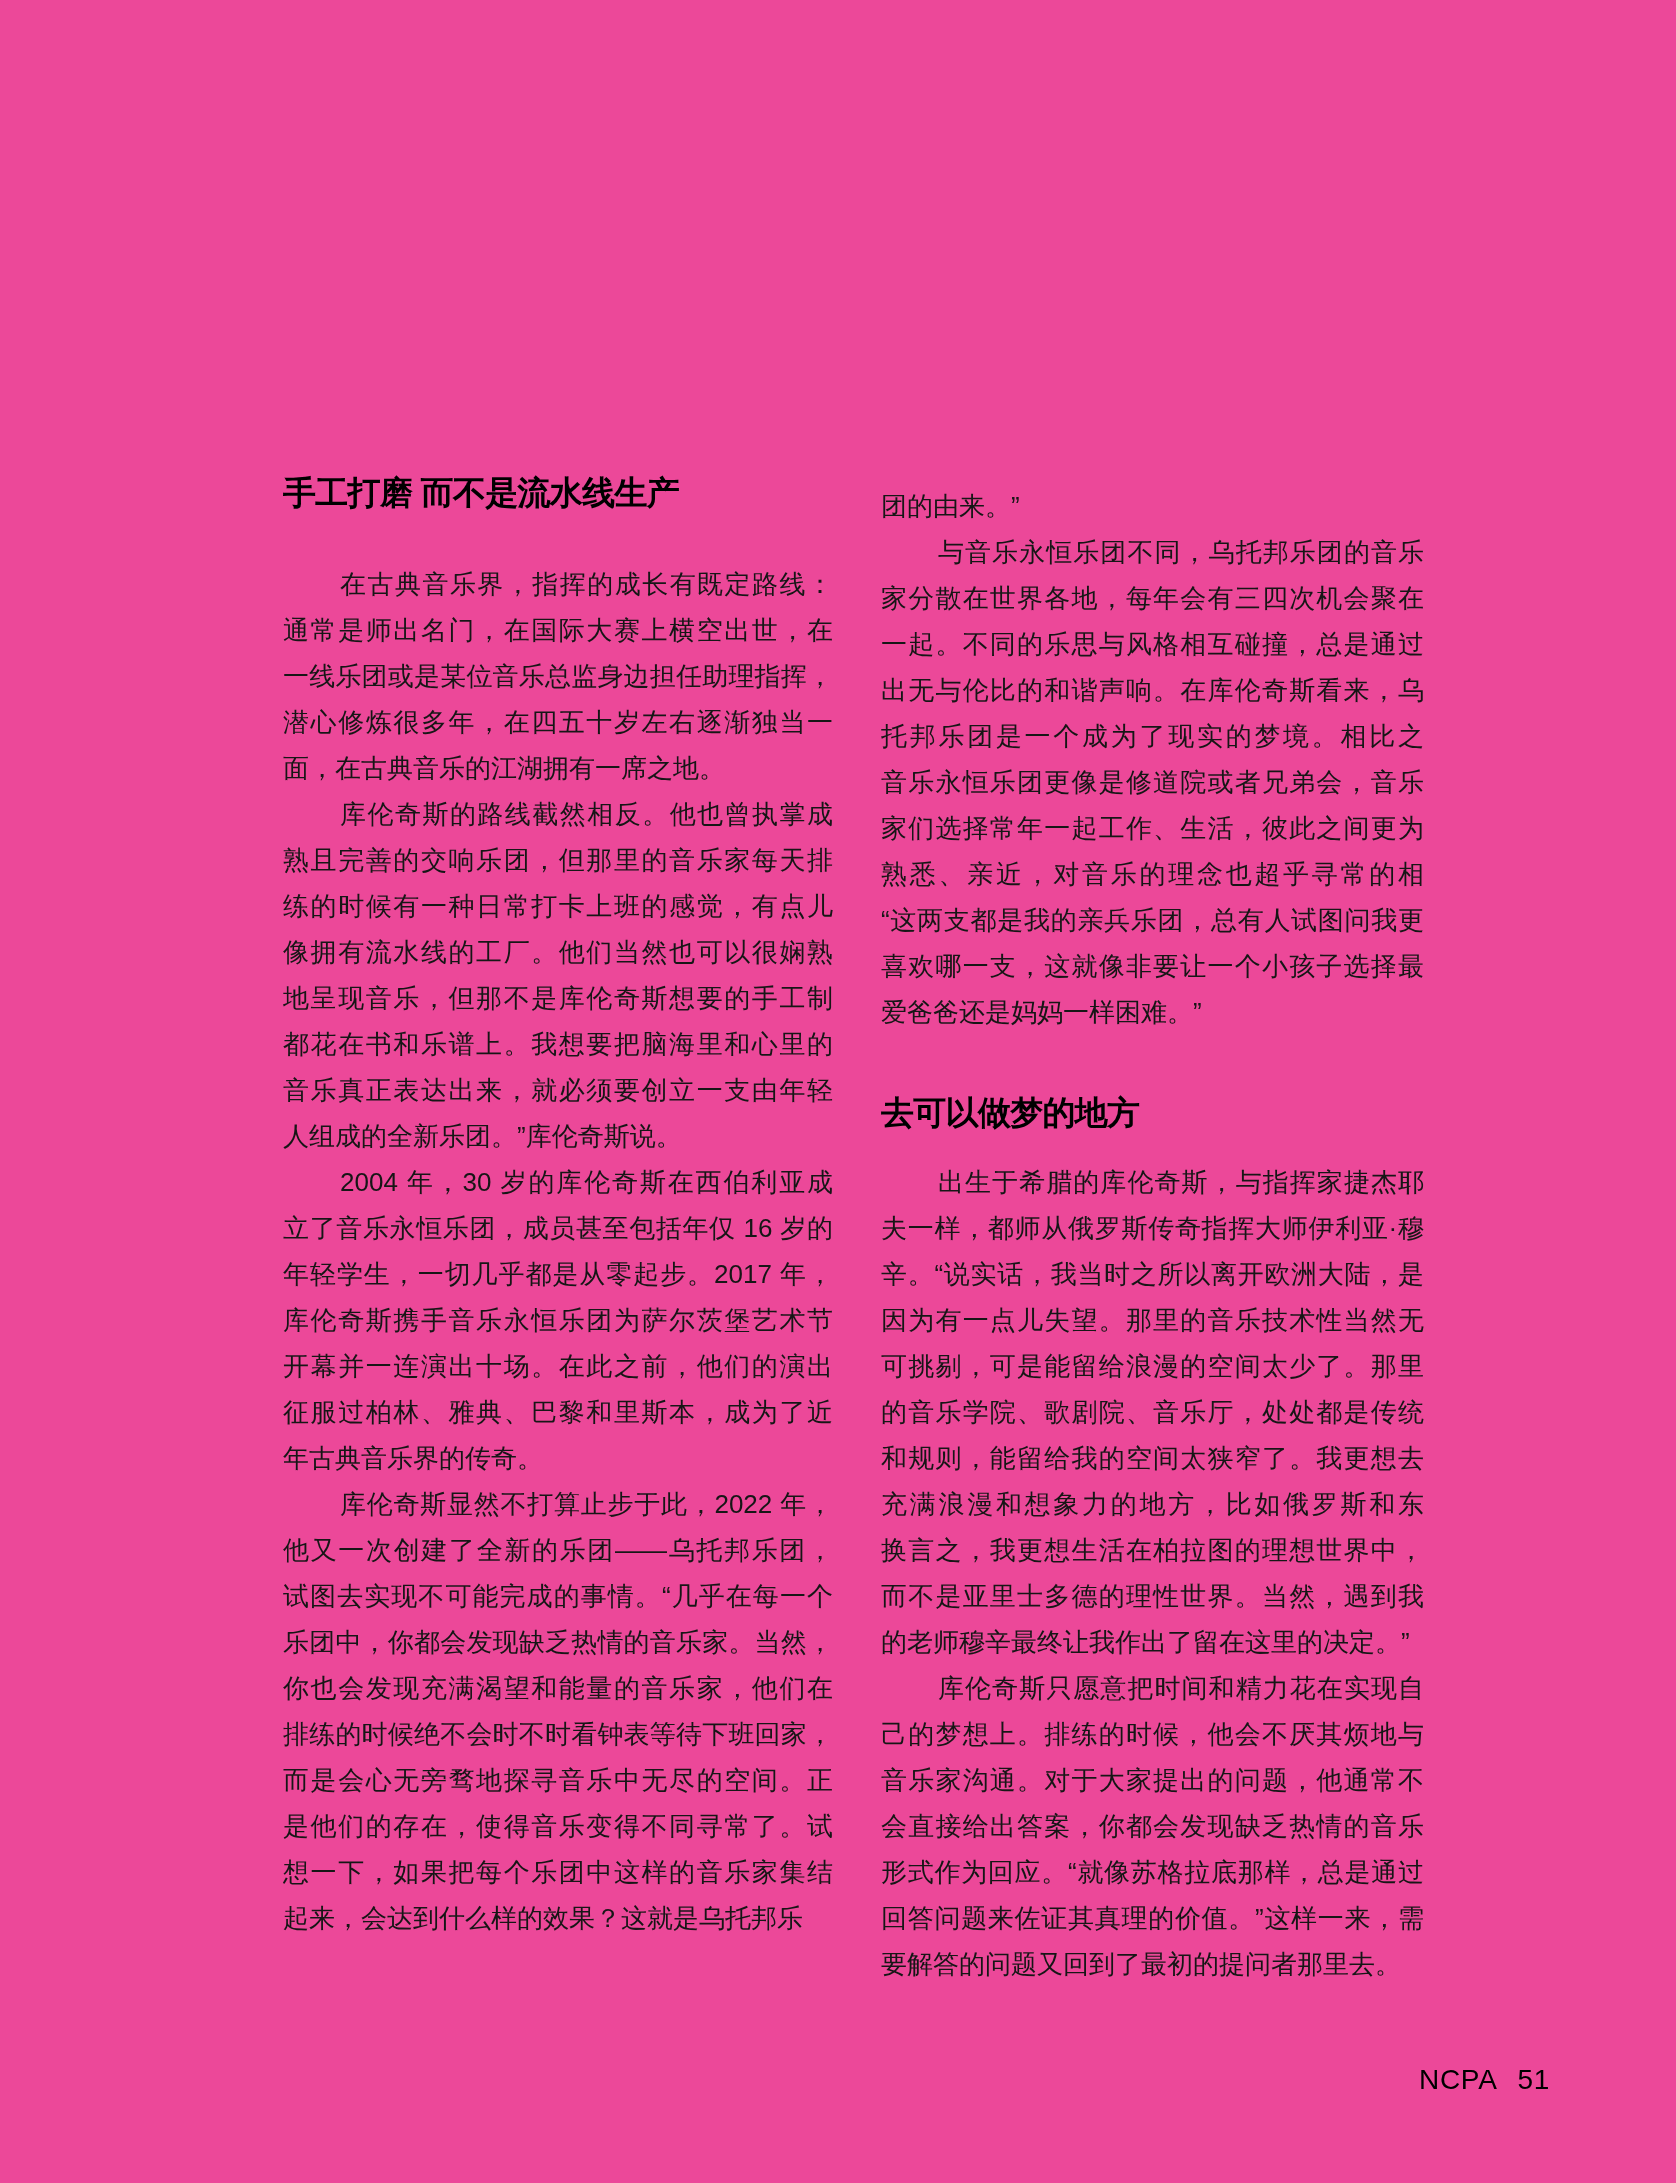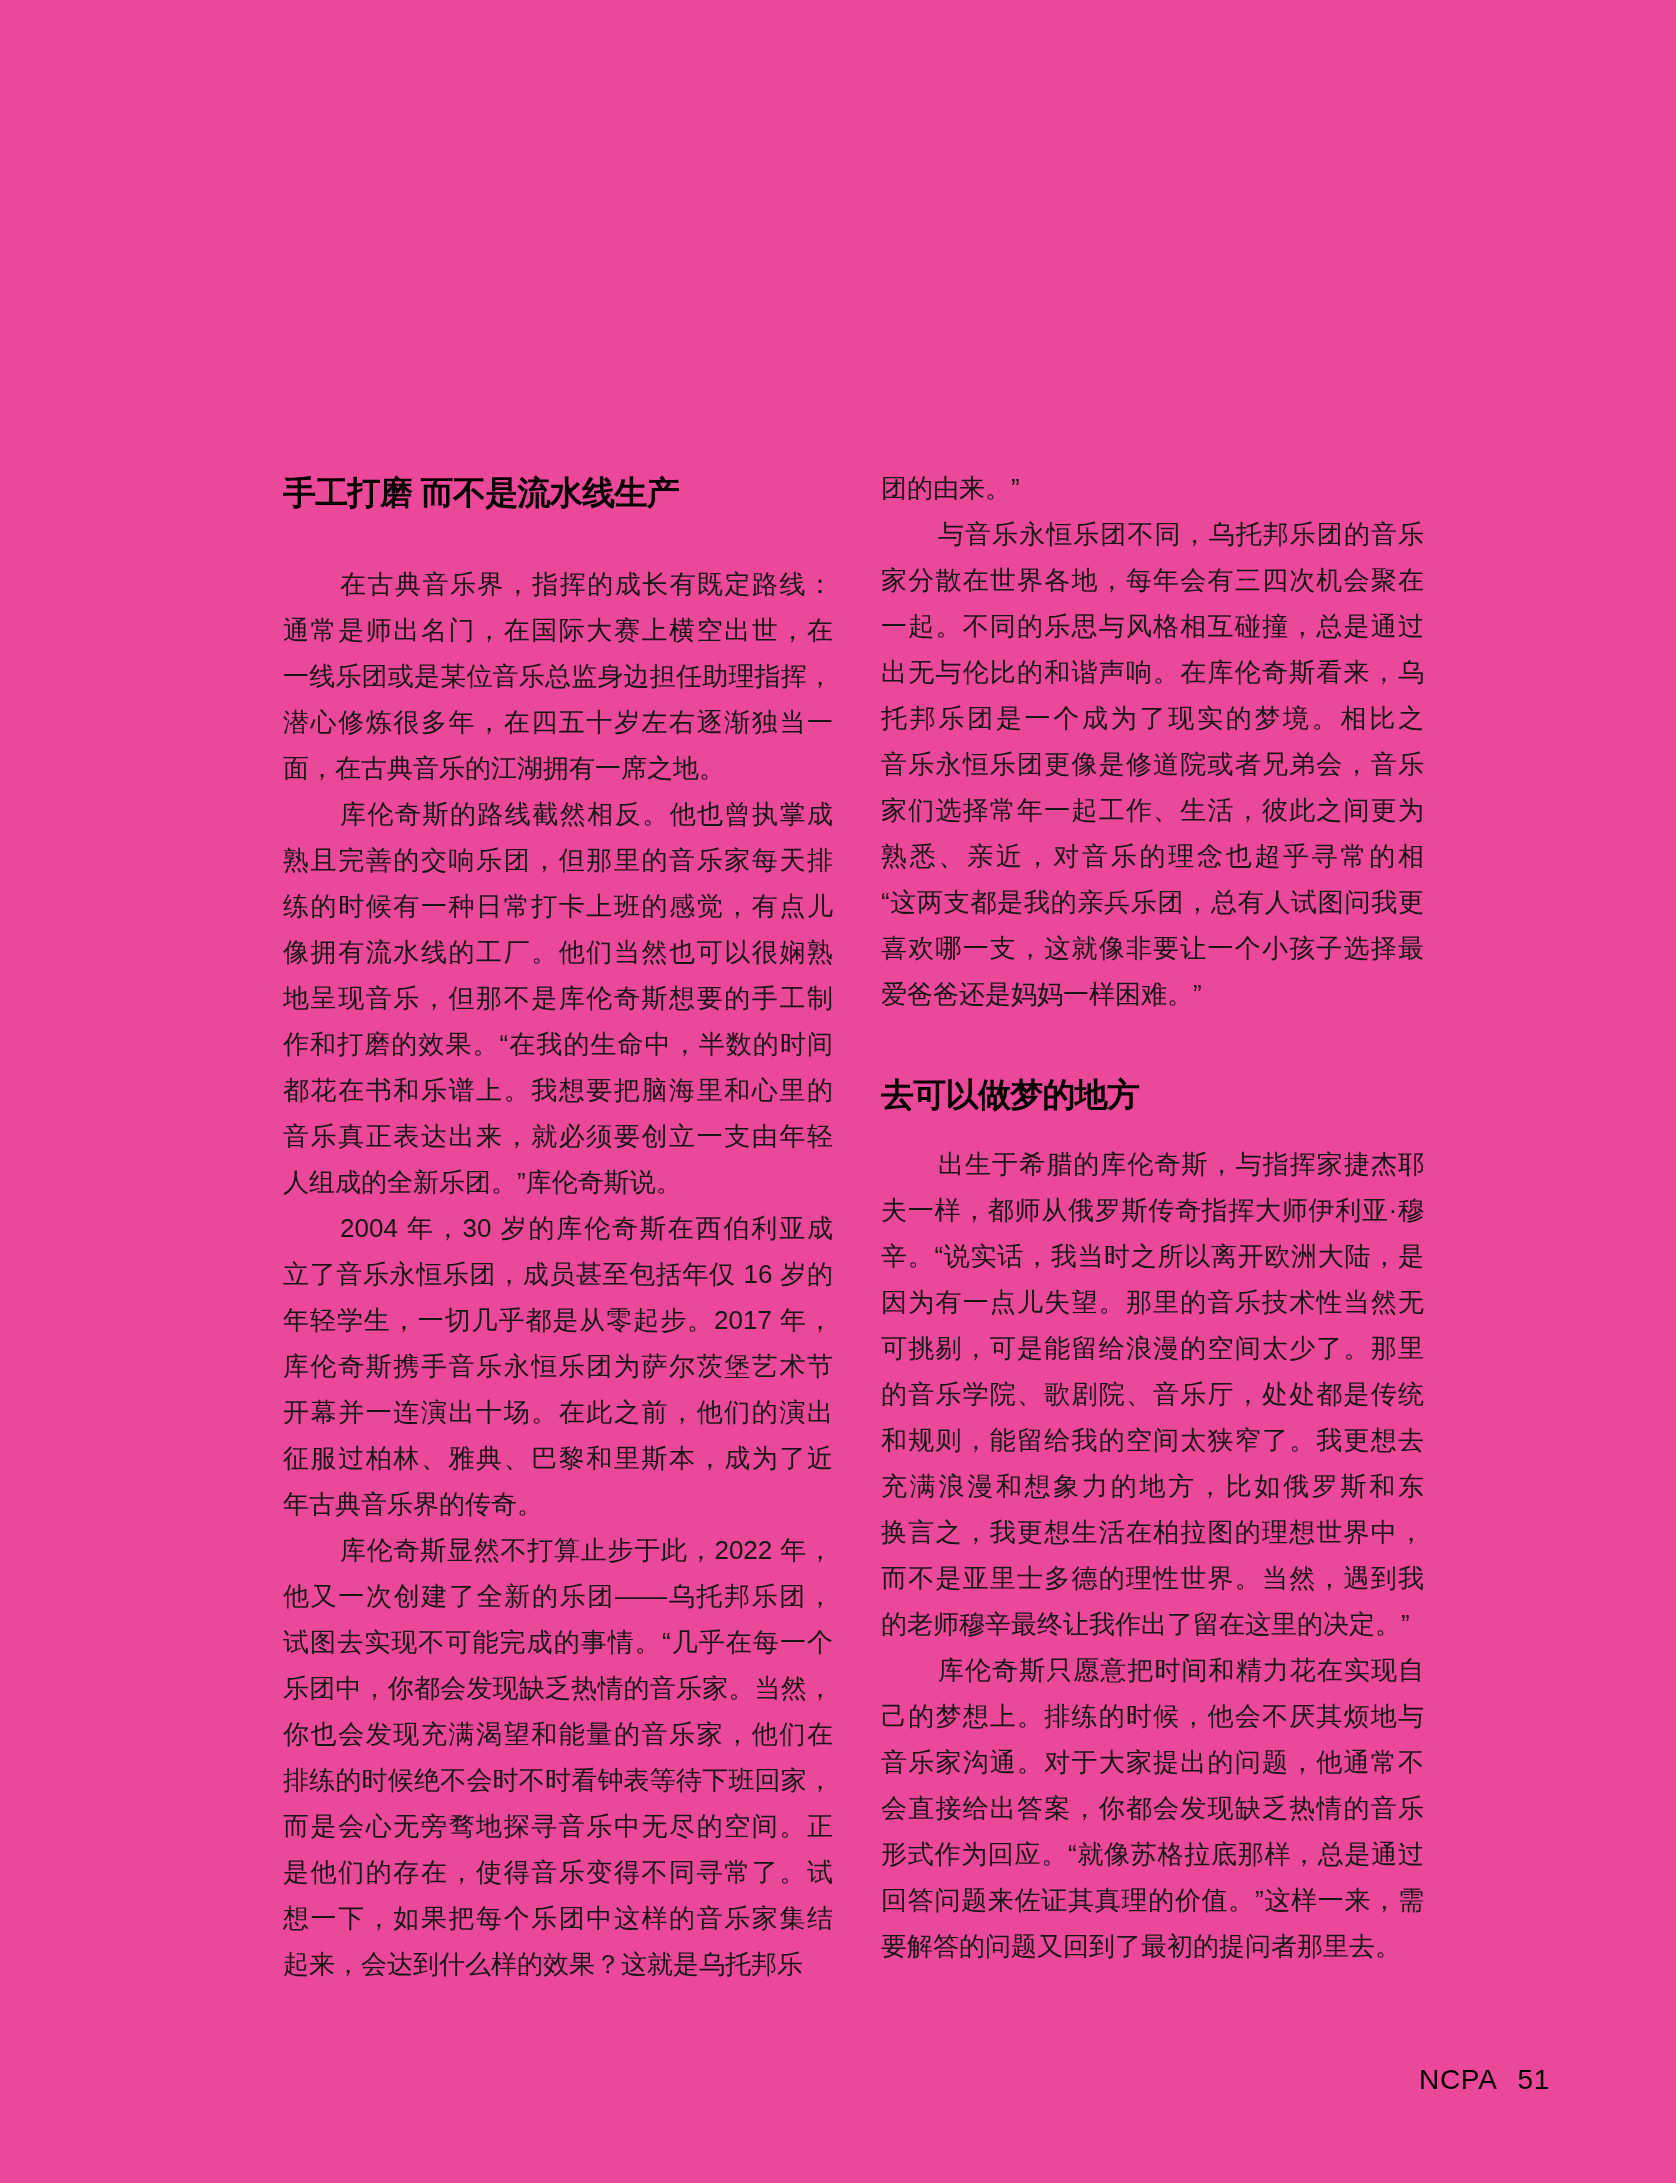--- a/index.html
+++ b/index.html
@@ -6,21 +6,21 @@
   .page {
     position: relative;
     width: 1676px;
     height: 2183px;
     background: #ec4899;
     overflow: hidden;
     font-family: "Liberation Sans", "DejaVu Sans", sans-serif;
   }
   .col { position: absolute; }
   .col-left  { left: 283px;  top: 470px; width: 550px; }
-  .col-right { left: 881px; top: 465px; width: 543px; }
+  .col-right { left: 881px; top: 483px; width: 543px; }
 
   .heading {
     font-size: 33px;
     font-weight: 700;
     letter-spacing: -0.7px;
     line-height: 46px;
     height: 46px;
     color: #000000;
     white-space: nowrap;
   }
@@ -64,21 +64,20 @@
         <div class="line full">一线乐团或是某位音乐总监身边担任助理指挥，</div>
         <div class="line full">潜心修炼很多年，在四五十岁左右逐渐独当一</div>
         <div class="line">面，在古典音乐的江湖拥有一席之地。</div>
       </div>
       <div class="paragraph">
         <div class="line full indent">库伦奇斯的路线截然相反。他也曾执掌成</div>
         <div class="line full">熟且完善的交响乐团，但那里的音乐家每天排</div>
         <div class="line full">练的时候有一种日常打卡上班的感觉，有点儿</div>
         <div class="line full">像拥有流水线的工厂。他们当然也可以很娴熟</div>
         <div class="line full">地呈现音乐，但那不是库伦奇斯想要的手工制</div>
-        <div class="line full">作和打磨的效果。“在我的生命中，半数的时间</div>
         <div class="line full">都花在书和乐谱上。我想要把脑海里和心里的</div>
         <div class="line full">音乐真正表达出来，就必须要创立一支由年轻</div>
         <div class="line">人组成的全新乐团。”库伦奇斯说。</div>
       </div>
       <div class="paragraph">
         <div class="line full indent">2004 年，30 岁的库伦奇斯在西伯利亚成</div>
         <div class="line full">立了音乐永恒乐团，成员甚至包括年仅 16 岁的</div>
         <div class="line full">年轻学生，一切几乎都是从零起步。2017 年，</div>
         <div class="line full">库伦奇斯携手音乐永恒乐团为萨尔茨堡艺术节</div>
         <div class="line full">开幕并一连演出十场。在此之前，他们的演出</div>

